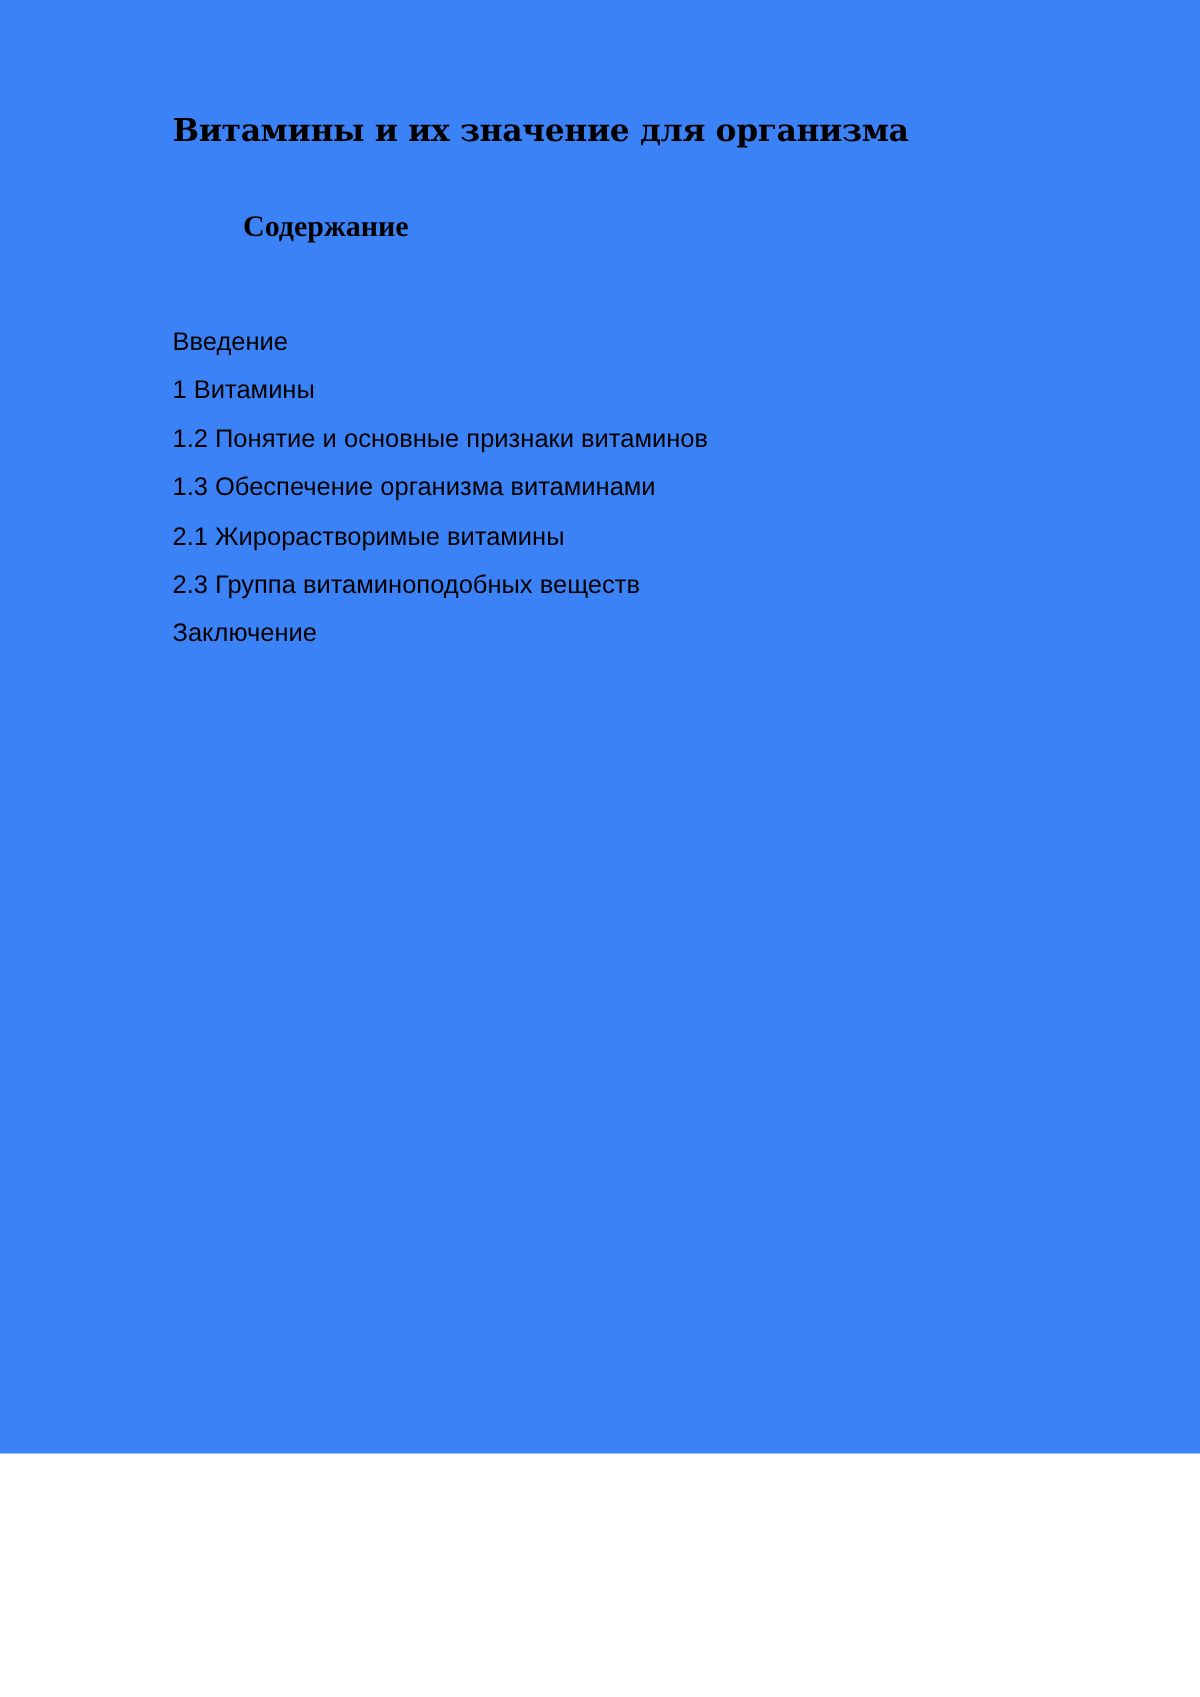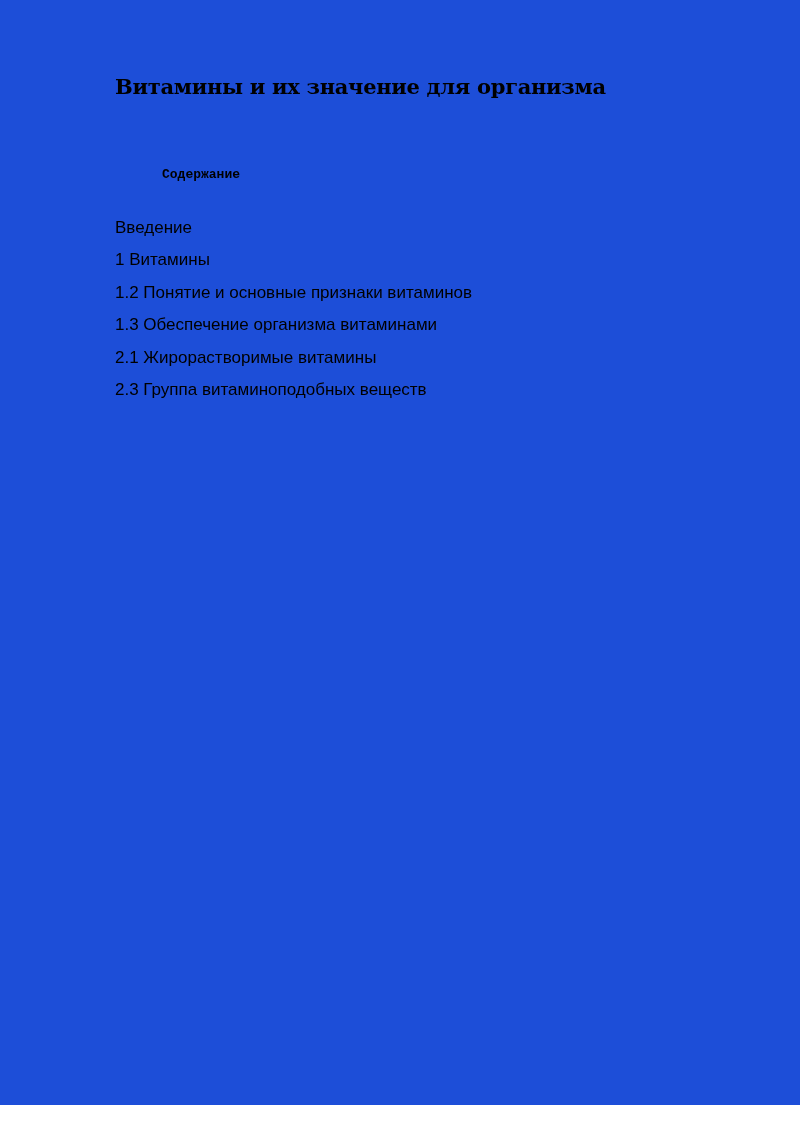--- a/index.html
+++ b/index.html
@@ -12,43 +12,43 @@
       height: 1131px;
       position: relative;
       overflow: hidden;
       color: #000000;
     }
     .page {
       position: absolute;
       left: 0;
       top: 0;
       width: 800px;
-      height: 1105px;
-      background: #1d4ed8;
+      height: 969px;
+      background: #3b82f6;
     }
     .doc-title {
       position: absolute;
       left: 115px;
       top: 72px;
       margin: 0;
       font-family: "DejaVu Serif", serif;
       font-weight: bold;
       font-size: 21px;
       line-height: 30px;
       letter-spacing: -0.3px;
       white-space: nowrap;
     }
     .toc-heading {
       position: absolute;
       left: 162px;
-      top: 164px;
+      top: 140px;
       margin: 0;
-      font-family: Liberation Mono, monospace;
+      font-family: Liberation Serif, serif;
       font-weight: bold;
-      font-size: 13px;
+      font-size: 20px;
       line-height: 22px;
       white-space: nowrap;
     }
     .toc-list {
       position: absolute;
       left: 115px;
       top: 216px;
       margin: 0;
       padding: 0;
       list-style: none;
@@ -69,14 +69,15 @@
 
   <h2 class="toc-heading">Содержание</h2>
 
   <ul class="toc-list">
     <li class="toc-item">Введение</li>
     <li class="toc-item">1 Витамины</li>
     <li class="toc-item">1.2 Понятие и основные признаки витаминов</li>
     <li class="toc-item">1.3 Обеспечение организма витаминами</li>
     <li class="toc-item">2.1 Жирорастворимые витамины</li>
     <li class="toc-item">2.3 Группа витаминоподобных веществ</li>
+    <li class="toc-item">Заключение</li>
   </ul>
 </div>
 
 </body></html>

